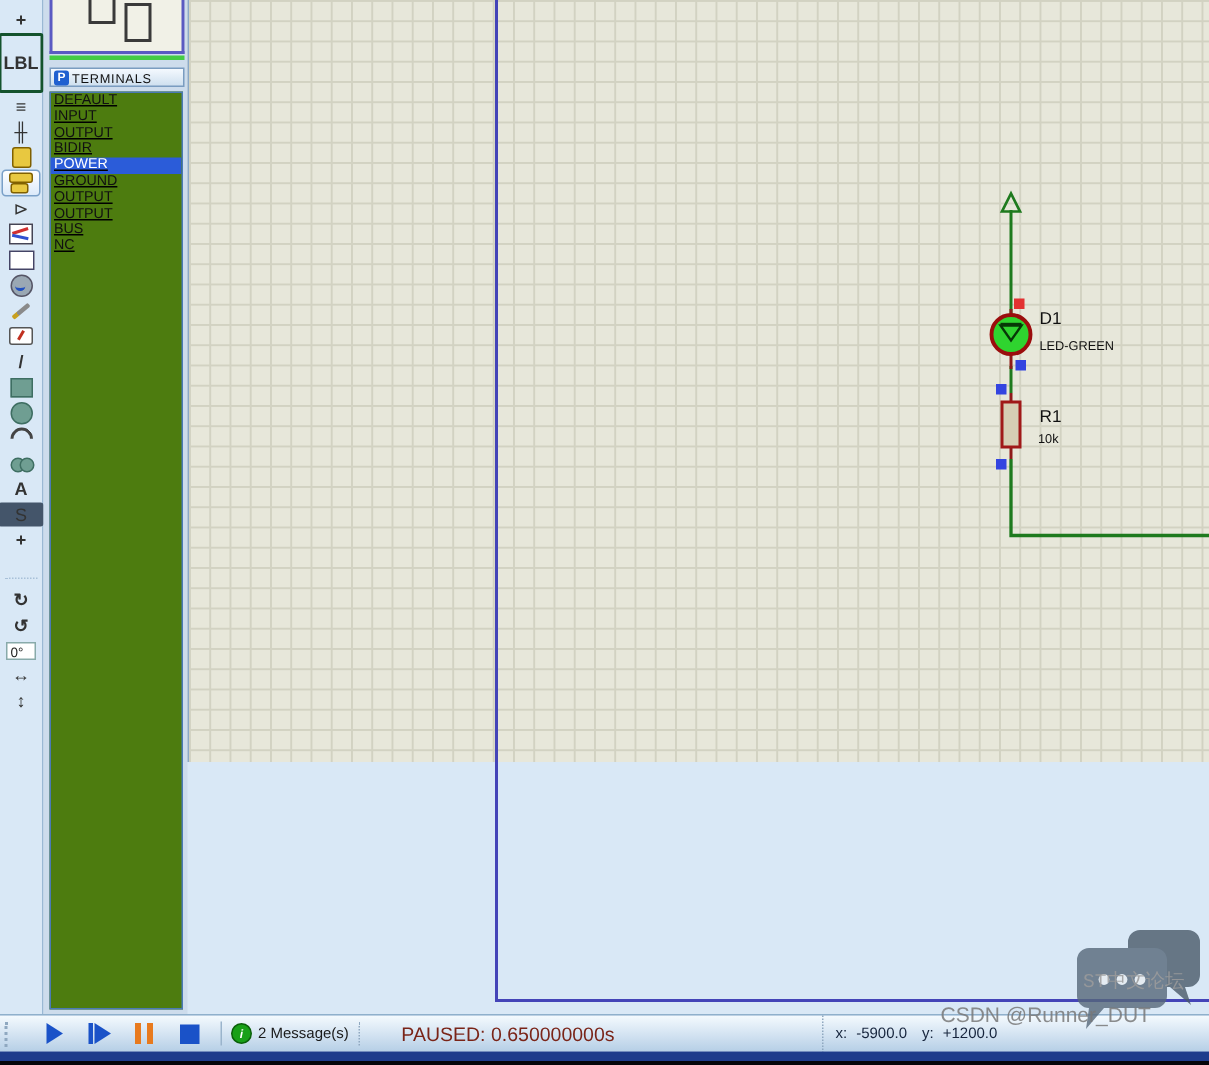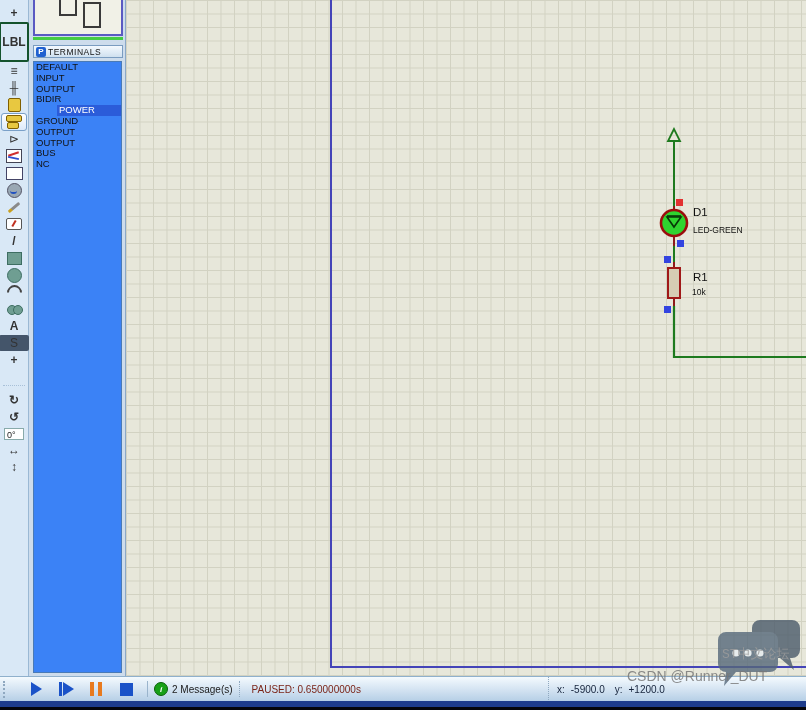--- a/index.html
+++ b/index.html
@@ -50,27 +50,27 @@
            border:2px solid #5a5ac2;border-top:none;box-sizing:border-box;overflow:hidden;}
   .pv-rect{position:absolute;border:2px solid #3a3a3a;background:transparent;}
   .pv-rect.r1{left:24px;top:-6px;width:14px;height:18px;}
   .pv-rect.r2{left:48px;top:2px;width:14px;height:22px;}
   .green-bar{position:absolute;left:4px;top:37px;width:90px;height:3px;background:#44cc44;}
   .selector-header{position:absolute;left:4px;top:45px;width:90px;height:13px;display:flex;align-items:center;
                    background:linear-gradient(#f4f9fe,#cfe0ef);border:1px solid #7a9cc0;box-sizing:border-box;}
   .p-icon{width:10px;height:10px;background:#2060d0;color:#fff;font-size:8px;font-weight:bold;border-radius:2px;
           display:flex;align-items:center;justify-content:center;margin:0 2px;}
   .sel-title{flex:1;font-size:8.5px;color:#111;letter-spacing:0.5px;}
-  .terminal-list{position:absolute;left:4px;top:61px;width:89px;bottom:3px;background:#3b82f6;
-                 border:1px solid #4a7ab5;box-sizing:border-box;overflow:hidden;}
+  .terminal-list{position:absolute;left:4px;top:61px;width:89px;bottom:3px;background:#4d7c0f;
+                 border:1px solid #4a7ab5;box-sizing:border-box;overflow:hidden;text-decoration:underline;}
   .terminal-item{height:10.8px;line-height:10.8px;font-size:9.5px;color:#111;padding-left:2px;white-space:nowrap;}
-  .terminal-item.selected{background:#2b5cd9;color:#fff;margin-left:23px;}
-
-  
-  .canvas{position:absolute;left:125px;top:0;width:681px;height:676px;background-color:#e7e7da;
+  .terminal-item.selected{background:#2b5cd9;color:#fff;}
+
+  
+  .canvas{position:absolute;left:125px;top:0;width:681px;height:508px;background-color:#e7e7da;
           background-image:linear-gradient(#d2d2c2 1px,transparent 1px),linear-gradient(90deg,#d2d2c2 1px,transparent 1px);
           background-size:13.5px 13.5px;border-left:1px solid #8aa8c8;box-sizing:border-box;text-align:center;}
   .circuit{position:absolute;left:0;top:0;}
   .circuit text{font-family:"Liberation Sans",sans-serif;fill:#111;}
   .circuit .ref{font-size:11.5px;}
   .circuit .val{font-size:8.5px;}
 
   
   .statusbar{position:absolute;left:0;top:676px;width:806px;height:25px;
              background:linear-gradient(#f4fafe,#cfe0f0 60%,#b6cfe6);
@@ -81,21 +81,21 @@
   .tri{width:0;height:0;border-left:11px solid #1a52c8;border-top:7px solid transparent;border-bottom:7px solid transparent;}
   .bar-sm{width:3px;height:14px;background:#1a52c8;}
   .pbar{width:4px;height:14px;background:#e87a1e;margin:0 1.5px;}
   .sq{width:13px;height:13px;background:#1a52c8;}
   .vsep{width:1px;height:16px;background:#9ab4cc;margin:0 6px;}
   .dsep{width:2px;height:16px;border-left:1px dotted #8fa8c0;margin:0 6px;}
   .msg-area{display:flex;align-items:center;gap:4px;}
   .info-icon{width:12px;height:12px;border-radius:50%;background:#18a018;border:1px solid #0a600a;color:#fff;
              font-size:8px;font-weight:bold;display:flex;align-items:center;justify-content:center;font-style:italic;}
   .msg-text{font-size:10px;color:#1a1a1a;}
-  .paused-text{font-size:10px;color:#7a2418;margin-left:4px;}
+  .paused-text{font-size:13px;color:#7a2418;margin-left:20px;}
   .coords{position:absolute;left:548px;top:0;height:25px;display:flex;align-items:center;font-size:10px;color:#16243c;
           border-left:1px dotted #8fa8c0;padding-left:8px;}
   .coords .cv{margin:0 10px 0 6px;}
 
   .bottom-strip{position:absolute;left:0;top:701px;width:806px;height:9px;
                 background:linear-gradient(#1e3c8c 0 6px,#05050a 6px 9px);}
 
   
   .wm-credit{position:absolute;left:627px;top:668px;font-size:14px;color:rgba(120,120,120,0.85);white-space:nowrap;}
   .wm-forum{position:absolute;left:722px;top:645px;font-size:13px;color:rgba(155,155,155,0.85);white-space:nowrap;font-family:Liberation Mono, monospace;}

